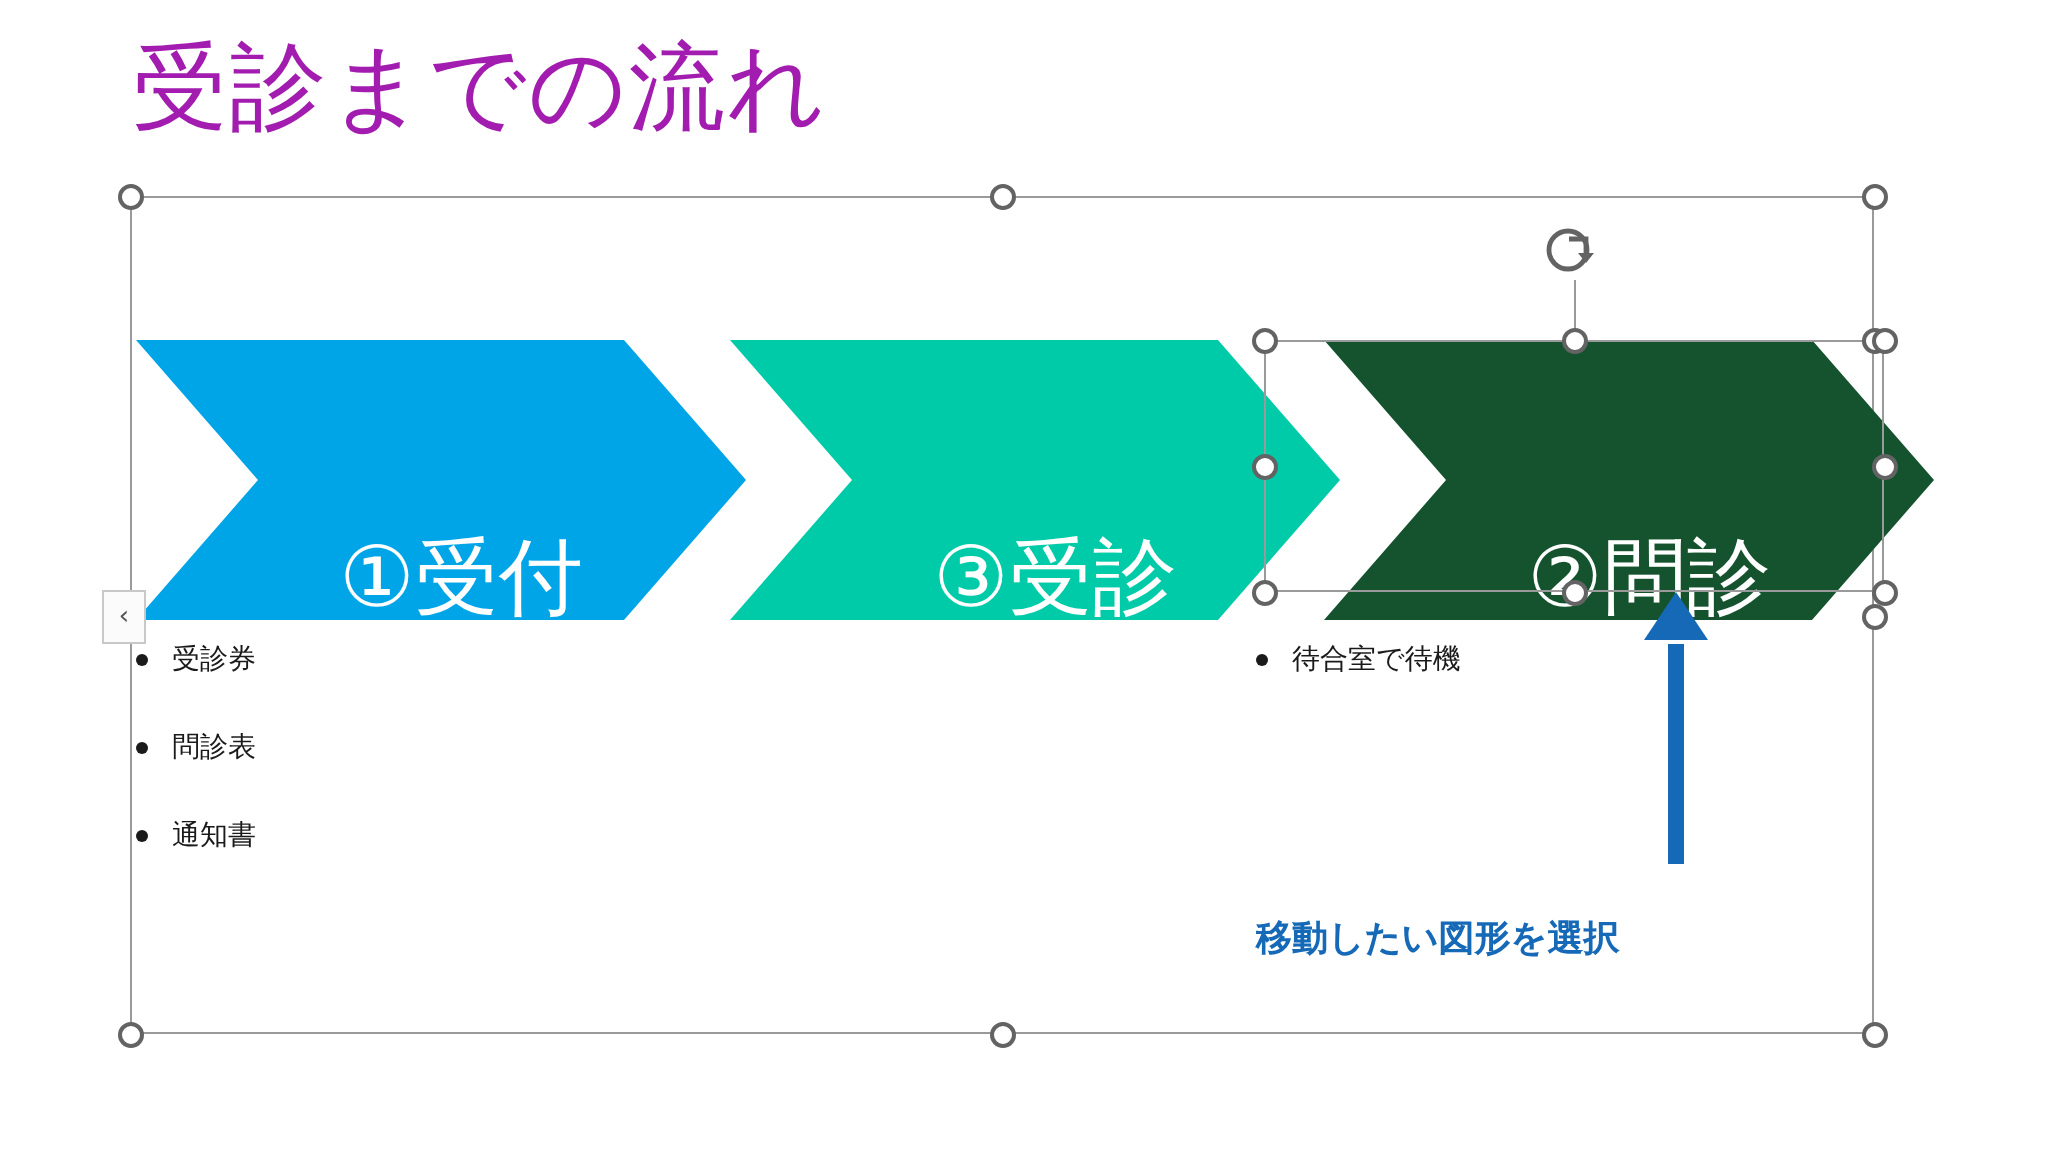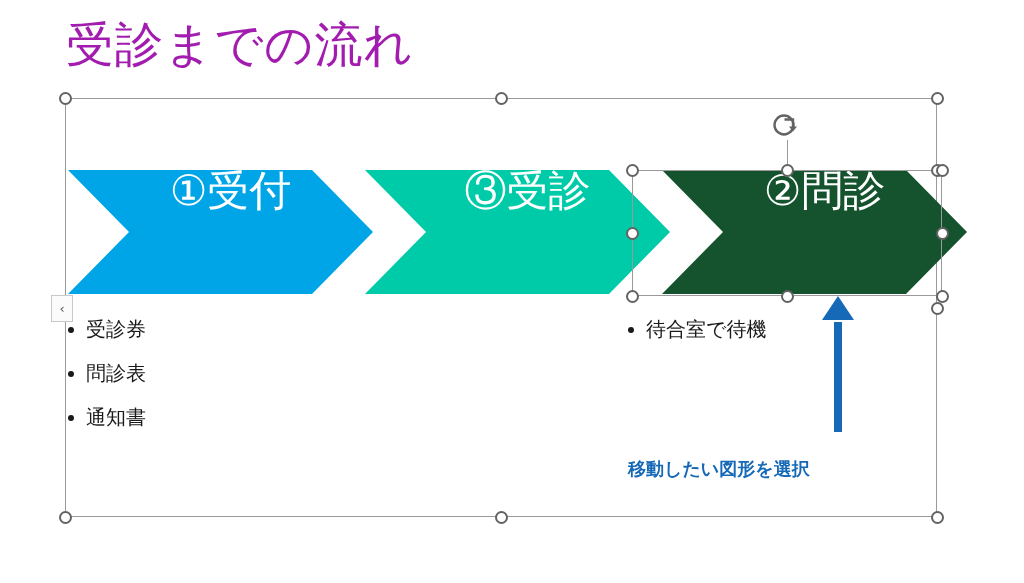--- a/index.html
+++ b/index.html
@@ -53,43 +53,43 @@
     border-radius: 50%;
     background: #ffffff;
     box-sizing: border-box;
     z-index: 40;
   }
 
   
   .chevron {
     position: absolute;
     top: 170px;
-    height: 124px;
+    height: 140px;
     display: flex;
-    align-items: flex-start;
+    align-items: flex-end;
     justify-content: center;
     clip-path: polygon(0% 0%, 80% 0%, 100% 50%, 80% 100%, 0% 100%, 20% 50%);
     -webkit-clip-path: polygon(0% 0%, 80% 0%, 100% 50%, 80% 100%, 0% 100%, 20% 50%);
   }
   .chevron .chev-label {
     color: #ffffff;
     font-size: 42px;
     line-height: 42px;
     font-weight: 400;
     white-space: nowrap;
     transform: translateX(10px);
   }
   #chev-1 { left: 68px;  width: 305px; background: #00A5E8; }
   #chev-2 { left: 365px; width: 305px; background: #00CBA9; }
   #chev-3 { left: 662px; width: 305px; background: #0BB251; }
 
   
   .bullet-col {
     position: absolute;
-    font-size: 20px;
+    font-size: 14px;
     line-height: 18px;
     color: #1a1a1a;
   }
   .bullet-col li {
     list-style: none;
     position: relative;
     margin: 0 0 26px 0;
     padding-left: 18px;
     white-space: nowrap;
   }
@@ -186,21 +186,21 @@
 <div id="stage">
 
   <div class="slide-title">受診までの流れ</div>
 
   <div class="placeholder-frame"></div>
 
   <div class="chevron" id="chev-1" style="background: rgb(0, 165, 232);">
     <span class="chev-label">①受付</span>
   </div>
 
-  <div class="chevron" id="chev-2" style="background: rgb(0, 203, 169); font-family: Liberation Serif, serif;">
+  <div class="chevron" id="chev-2" style="background: rgb(0, 203, 169);">
     <span class="chev-label">③受診</span>
   </div>
 
   <div class="chevron" id="chev-3" style="background: #14532d;">
     <span class="chev-label">②問診</span>
   </div>
 
   <div class="bullet-col" id="col-1">
     <ul>
       <li>受診券</li>

